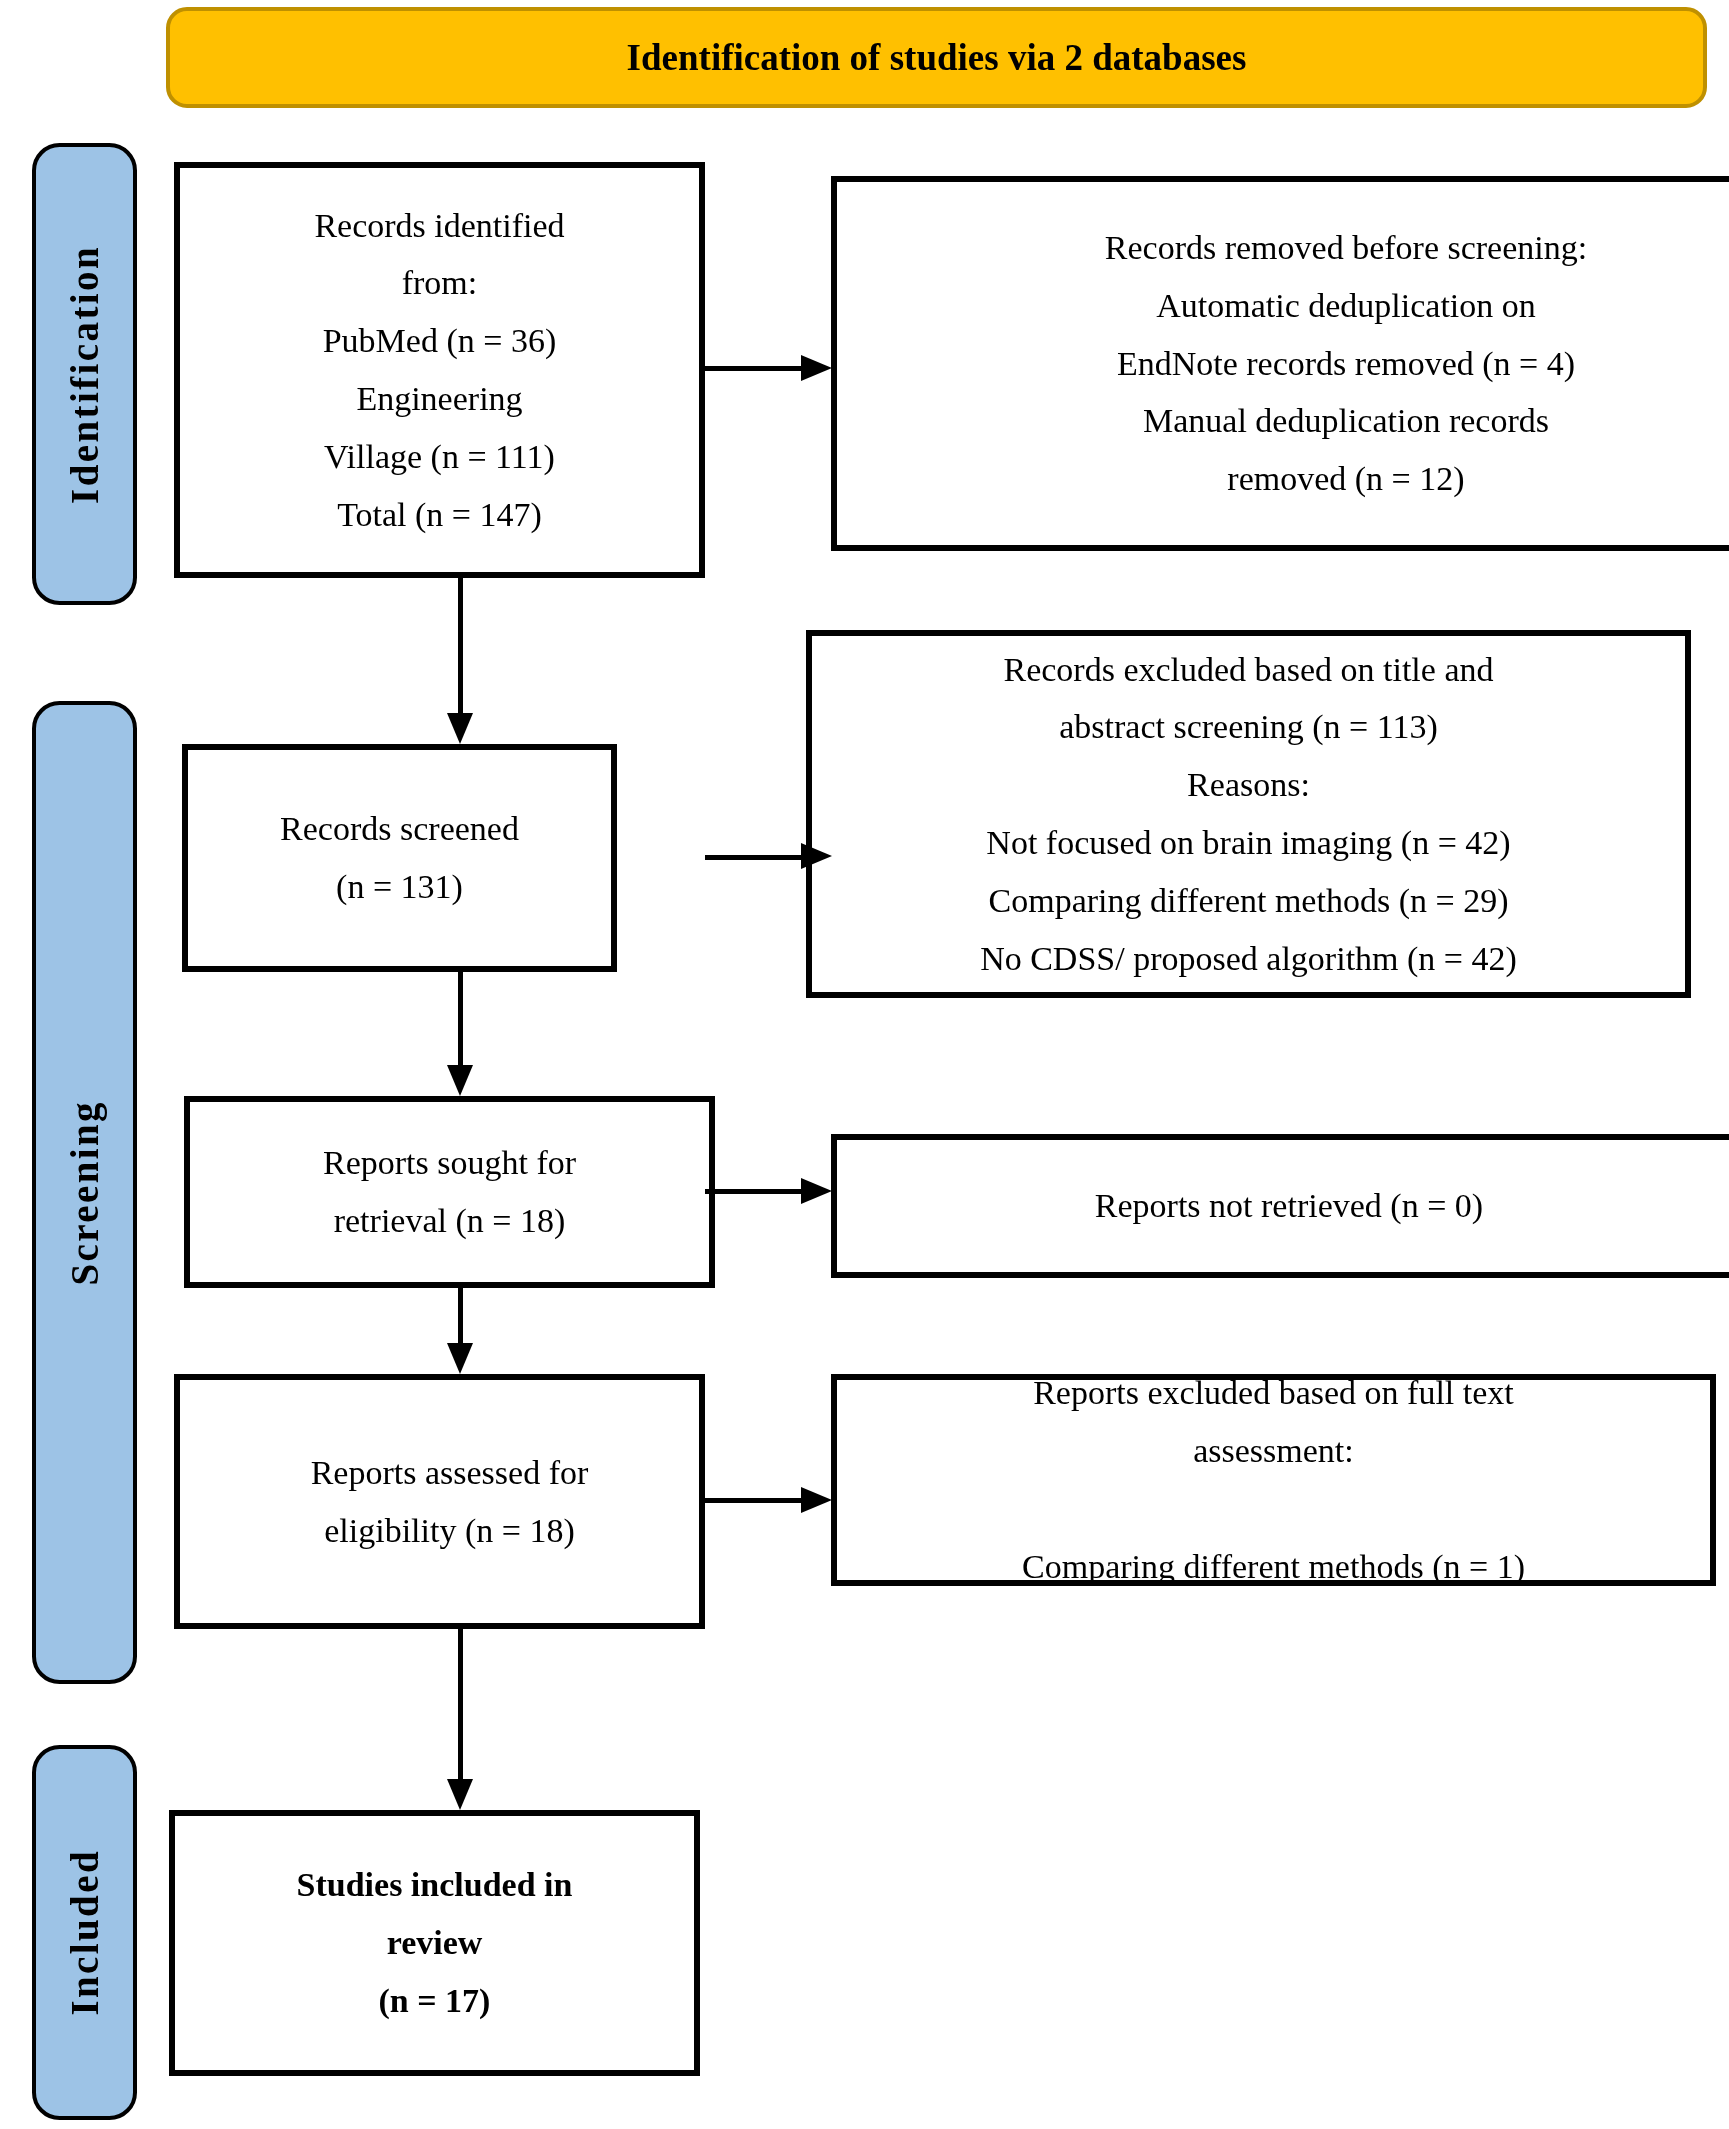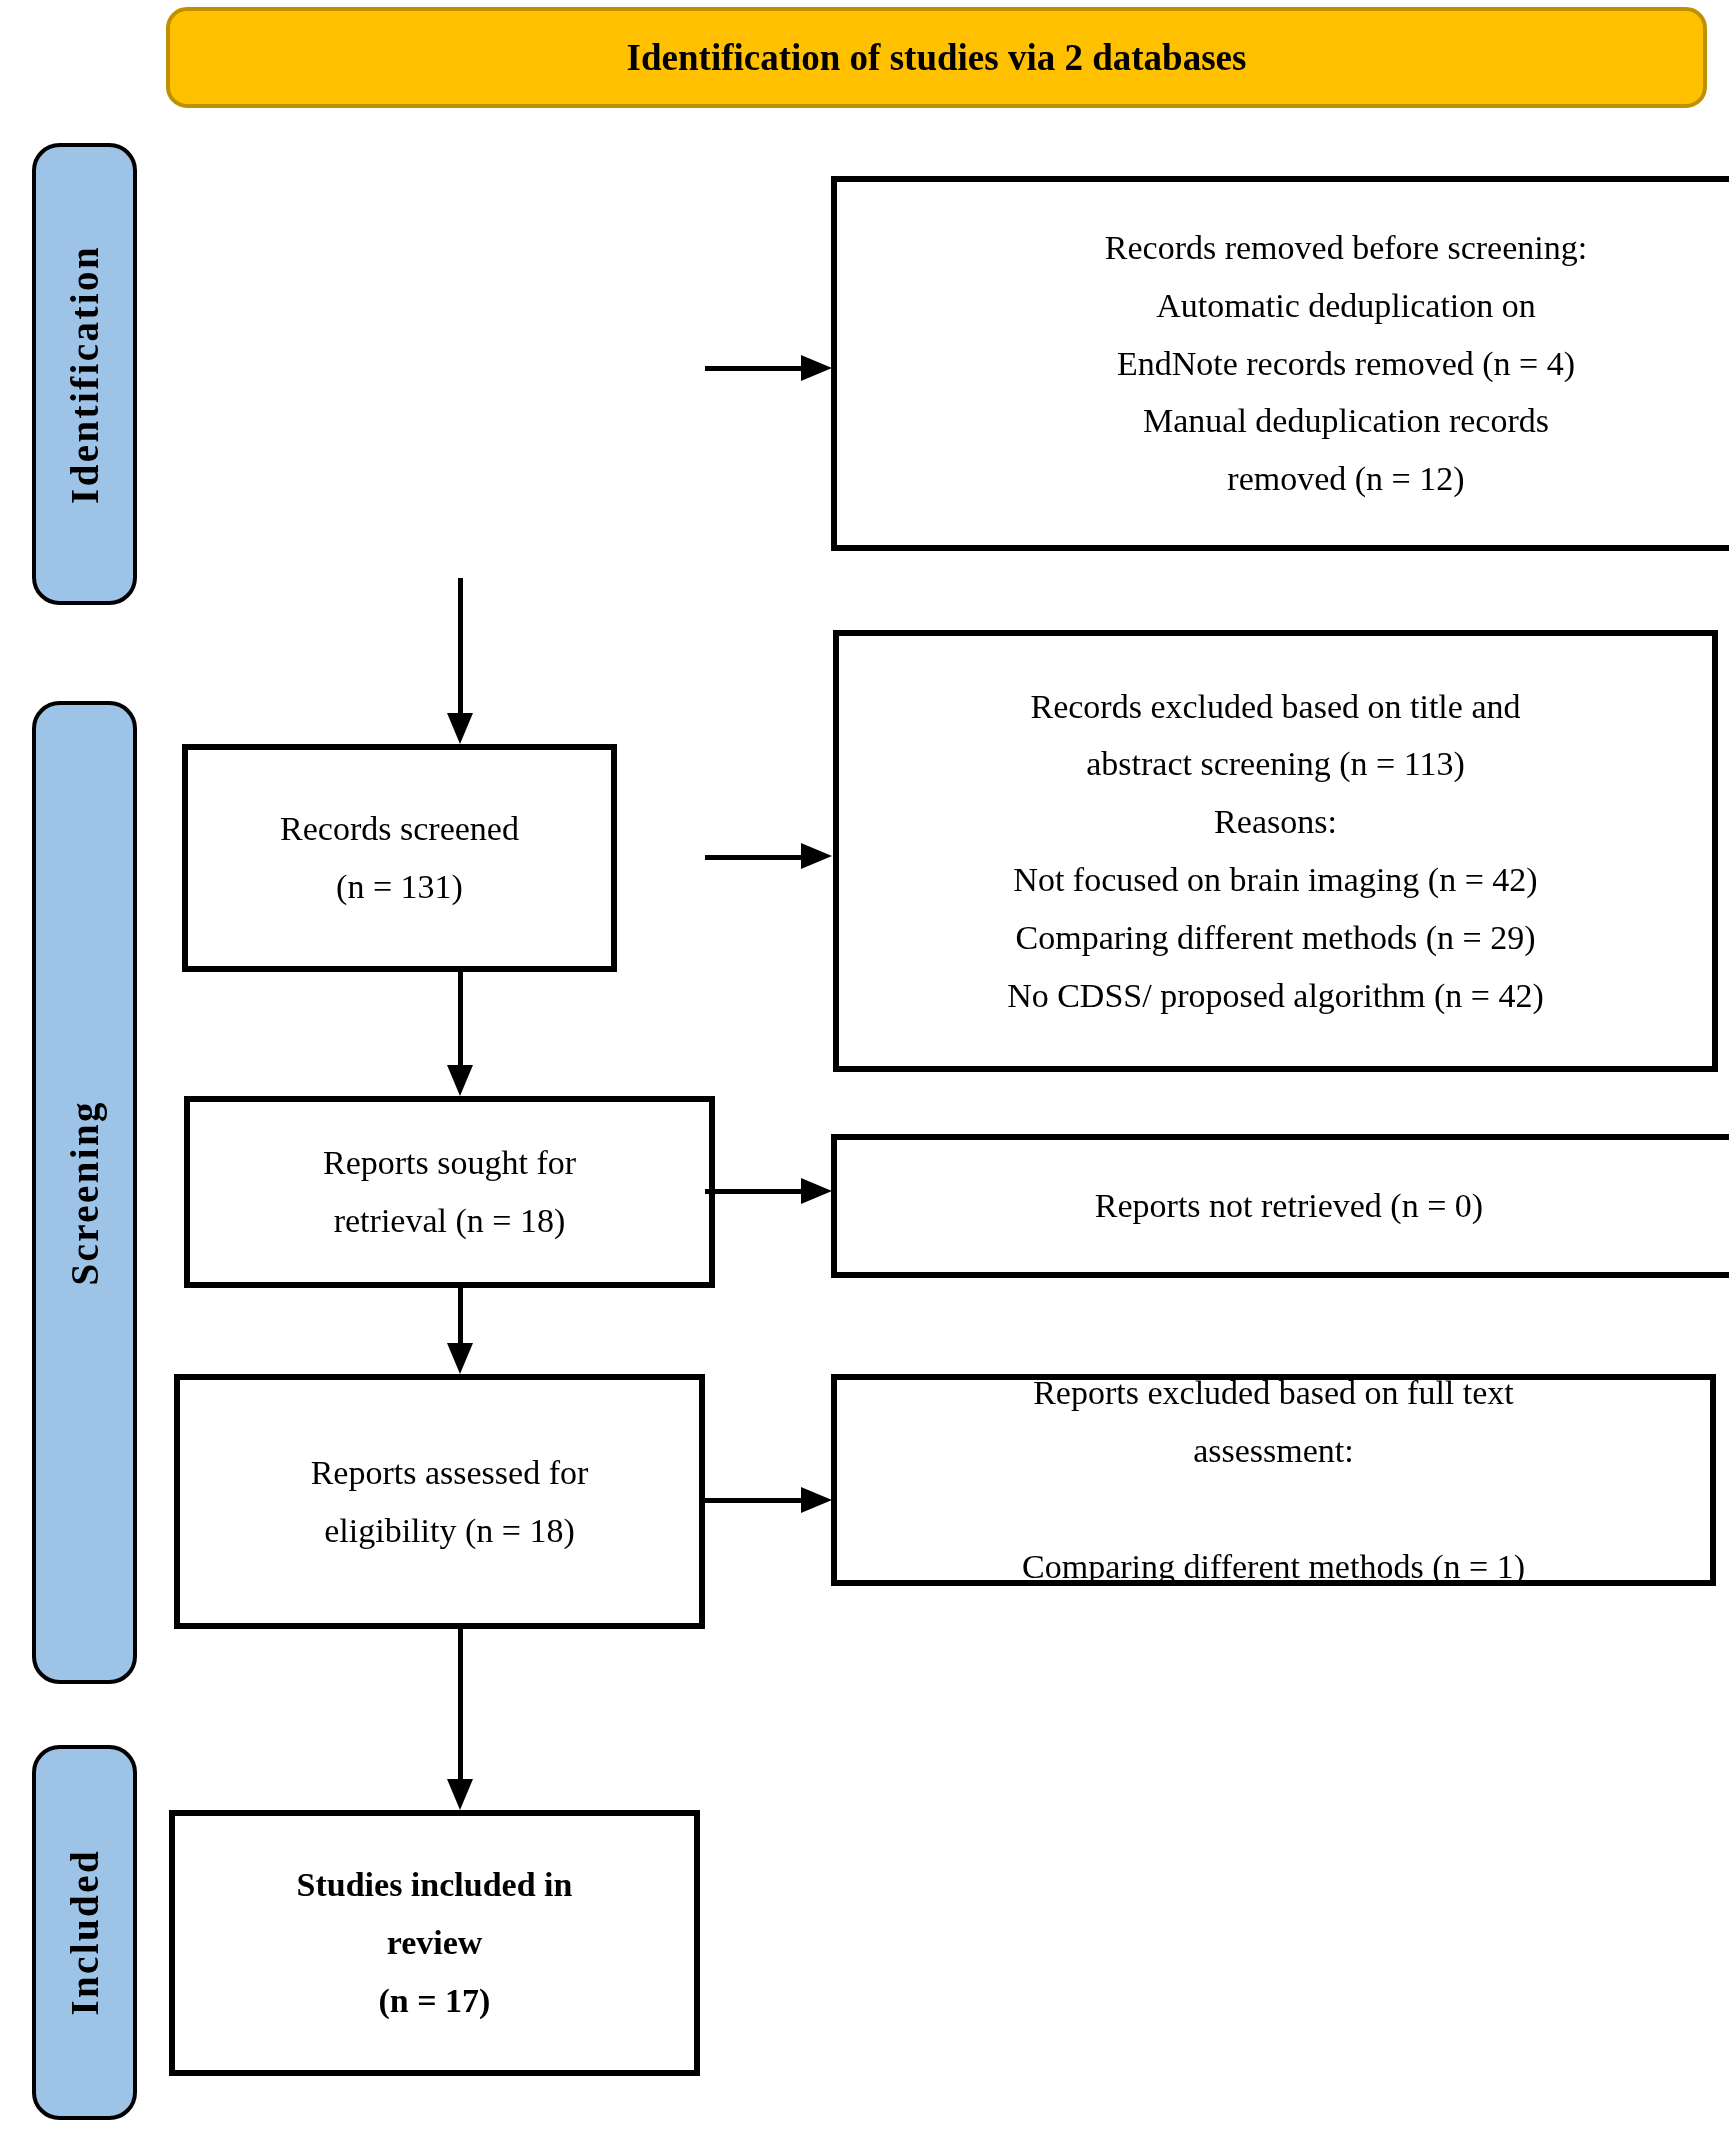--- a/index.html
+++ b/index.html
@@ -58,20 +58,28 @@
   <div class="side" style="top:143px;height:462px;">
     <span>Identification</span>
   </div>
   <div class="side" style="top:701px;height:983px;">
     <span>Screening</span>
   </div>
   <div class="side" style="top:1745px;height:375px;">
     <span>Included</span>
   </div>
 
+  <div class="box" style="left:174px;top:162px;width:531px;height:416px;">
+    <div class="txt">Records identified
+from:
+PubMed (n = 36)
+Engineering
+Village (n = 111)
+Total (n = 147)</div>
+  </div>
 
   <div class="box" style="left:174px;top:744px;width:435px;height:228px;margin-left:8px;">
     <div class="txt">Records screened
 (n = 131)</div>
   </div>
 
   <div class="box" style="left:174px;top:1096px;width:531px;height:192px;margin-left:10px;">
     <div class="txt">Reports sought for
 retrieval (n = 18)</div>
   </div>
@@ -88,21 +96,21 @@
   </div>
 
   <div class="box" style="left:831px;top:176px;width:1030px;height:375px;">
     <div class="txt">Records removed before screening:
 Automatic deduplication on
 EndNote records removed (n = 4)
 Manual deduplication records
 removed (n = 12)</div>
   </div>
 
-  <div class="box" style="left:833px;top:630px;width:885px;height:442px;">
+  <div class="box" style="left:806px;top:630px;width:885px;height:368px;">
     <div class="txt">Records excluded based on title and
 abstract screening (n = 113)
 Reasons:
 Not focused on brain imaging (n = 42)
 Comparing different methods (n = 29)
 No CDSS/ proposed algorithm (n = 42)</div>
   </div>
 
   <div class="box" style="left:831px;top:1134px;width:916px;height:144px;">
     <div class="txt">Reports not retrieved (n = 0)</div>

